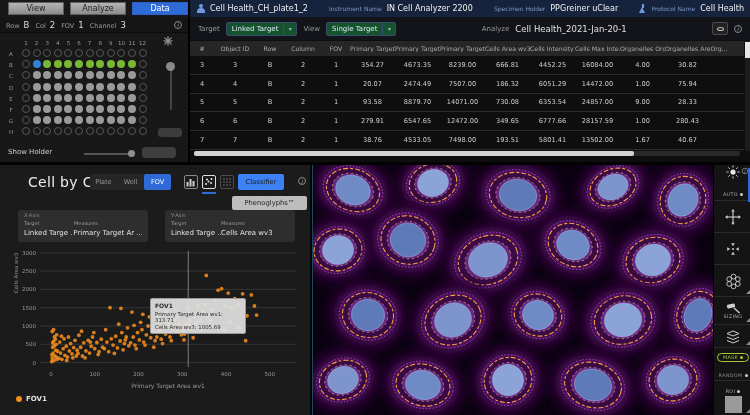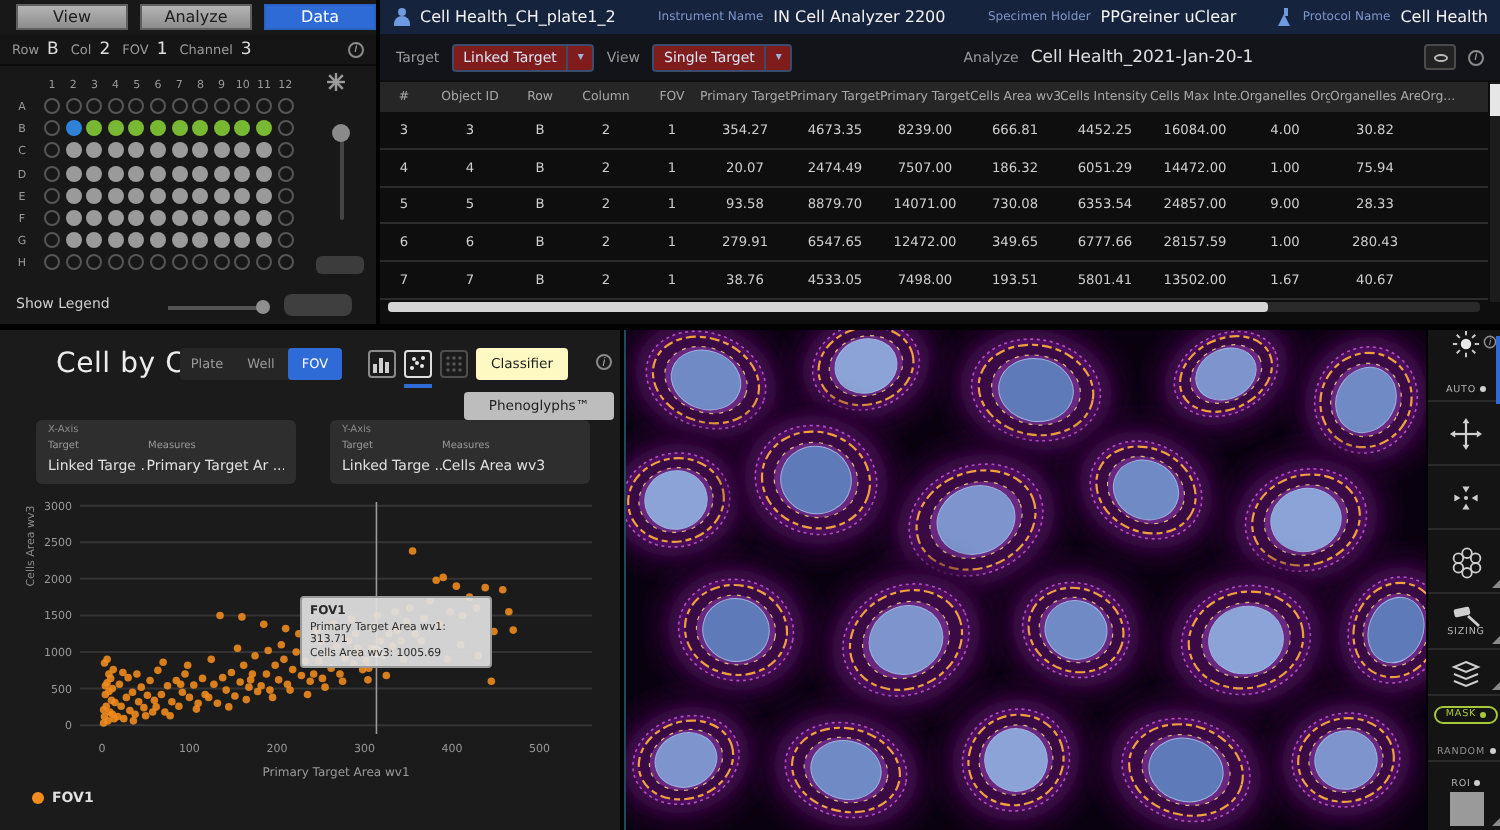--- a/index.html
+++ b/index.html
@@ -45,21 +45,21 @@
   #user-icon { width:9px; height:10px; position:relative; }
   #user-icon .head { position:absolute; left:2.5px; top:0; width:4px; height:4px; border-radius:50%; background:#6f9ae0; }
   #user-icon .bodyy { position:absolute; left:0.5px; top:4.5px; width:8px; height:5px; border-radius:4px 4px 0 0; background:#6f9ae0; }
   #flask-icon { width:7px; height:9px; position:relative; }
   #flask-icon:before { content:""; position:absolute; left:2.5px; top:0; width:2px; height:4px; background:#6f9ae0; }
   #flask-icon:after { content:""; position:absolute; left:0; top:3px; border-left:3.5px solid transparent;
     border-right:3.5px solid transparent; border-bottom:6px solid #6f9ae0; }
   #controls-row { position:absolute; left:0; top:17px; width:560px; height:23px; background:#121419;
     display:flex; align-items:center; gap:6px; padding:0 8px; font-size:7px; color:#9a9a9a; }
   .dd { display:flex; align-items:center; height:14px; border:1px solid #3b4b6b; border-radius:2px;
-    background:#7f1d1d; color:#dce6f5; font-size:7px; cursor:pointer; }
+    background:#14532d; color:#dce6f5; font-size:7px; cursor:pointer; }
   .dd .dd-txt { padding:0 5px; }
   .dd .dd-arrow { width:13px; height:100%; border-left:1px solid #3b4b6b; display:flex;
     align-items:center; justify-content:center; color:#9fb4da; font-size:6px; }
   #results-val { color:#e0e0e0; font-size:8.5px; }
   .mini-btn { width:16px; height:13px; border:1px solid #4a4a4a; border-radius:2px; background:#222;
     display:flex; align-items:center; justify-content:center; cursor:pointer; }
   .mini-btn .eye { width:7px; height:4px; border:1px solid #bbb; border-radius:50%; }
   #thead { position:absolute; left:0; top:41px; width:554px; height:15px; background:#262626;
     display:grid; align-items:center; color:#a8a8a8; font-size:6.2px; }
   #thead div { overflow:hidden; white-space:nowrap; text-align:center; }
@@ -74,21 +74,21 @@
 
   
   #panel-chart { left:0; top:165px; width:310px; height:250px; background:#1b1b1b; }
   #cbc-title { position:absolute; left:28px; top:9px; font-size:14px; color:#ececec; letter-spacing:.3px; }
   #cbc-tabs { position:absolute; left:90px; top:9px; height:16px; display:flex; background:#262626; border-radius:2px; }
   .cbc-tab { width:27px; display:flex; align-items:center; justify-content:center; font-size:6.5px; color:#9a9a9a; cursor:pointer; }
   .cbc-tab.active { background:#2e6bd6; color:#fff; border-radius:2px; }
   .view-icon { position:absolute; top:10px; width:14px; height:14px; border:1px solid #8a8a8a; border-radius:2px; cursor:pointer; }
   .view-icon svg { display:block; }
   .icon-underline { position:absolute; top:27px; width:14px; height:2px; background:#2e6bd6; }
-  .gray-btn { position:absolute; background:#fef9c3; color:#1e1e1e; font-size:6.8px; border-radius:2px;
+  .gray-btn { position:absolute; background:#3b82f6; color:#1e1e1e; font-size:6.8px; border-radius:2px;
     display:flex; align-items:center; justify-content:center; cursor:pointer; }
   #btn-phenoglyphs { background:#bdbdbd; }
   .axis-panel { position:absolute; top:45px; width:130px; height:32px; background:#2e2e2e; border-radius:3px; padding:2px 6px; }
   .axis-head { font-size:5px; color:#8a8a8a; }
   .axis-sub { display:flex; font-size:5px; color:#9a9a9a; margin-top:2px; }
   .axis-sub span:first-child { width:50px; }
   .axis-vals { display:flex; font-size:7px; color:#e0e0e0; margin-top:3px; }
   .axis-vals span { white-space:nowrap; overflow:hidden; }
   .axis-vals span:first-child { width:50px; }
   #chart-ylabel { position:absolute; left:-14px; top:105px; font-size:5.5px; color:#8a8a8a; transform:rotate(-90deg); width:60px; text-align:center; }
@@ -272,21 +272,21 @@
           <line x1="5" y1="0.5" x2="5" y2="9.5"></line>
           <line x1="0.5" y1="5" x2="9.5" y2="5"></line>
           <line x1="1.6" y1="1.6" x2="8.4" y2="8.4"></line>
           <line x1="8.4" y1="1.6" x2="1.6" y2="8.4"></line>
         </g>
     </svg>
     <div id="plate-vslider-track"></div>
     <div id="plate-vslider-thumb"></div>
     <div id="plate-btn-b"></div>
 
-    <div id="show-legend">Show Legend</div>
+    <div id="show-legend">Show Holder</div>
     <div id="legend-slider-track"></div>
     <div id="legend-slider-thumb"></div>
     <div id="legend-btn"></div>
   </div>
 
   <div class="abs" id="panel-table">
     <div id="navy-bar">
       <span id="user-icon">
           <span class="head"></span>
           <span class="bodyy"></span>

